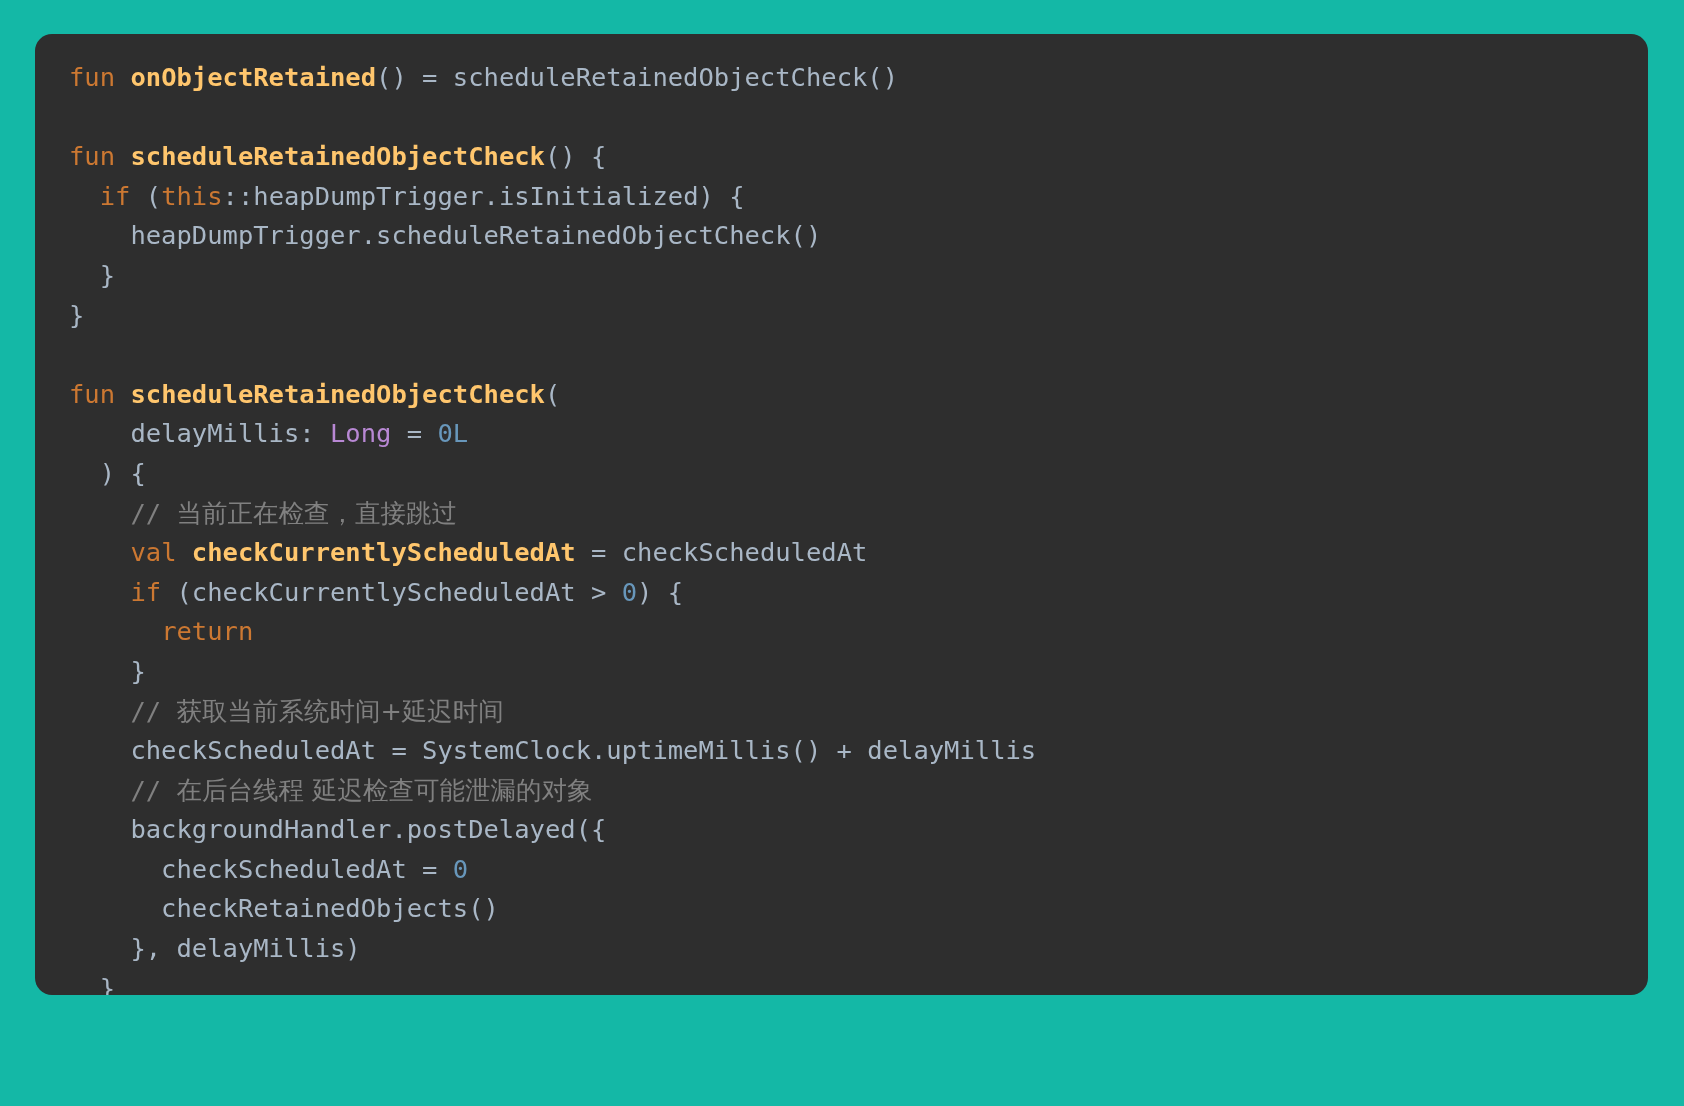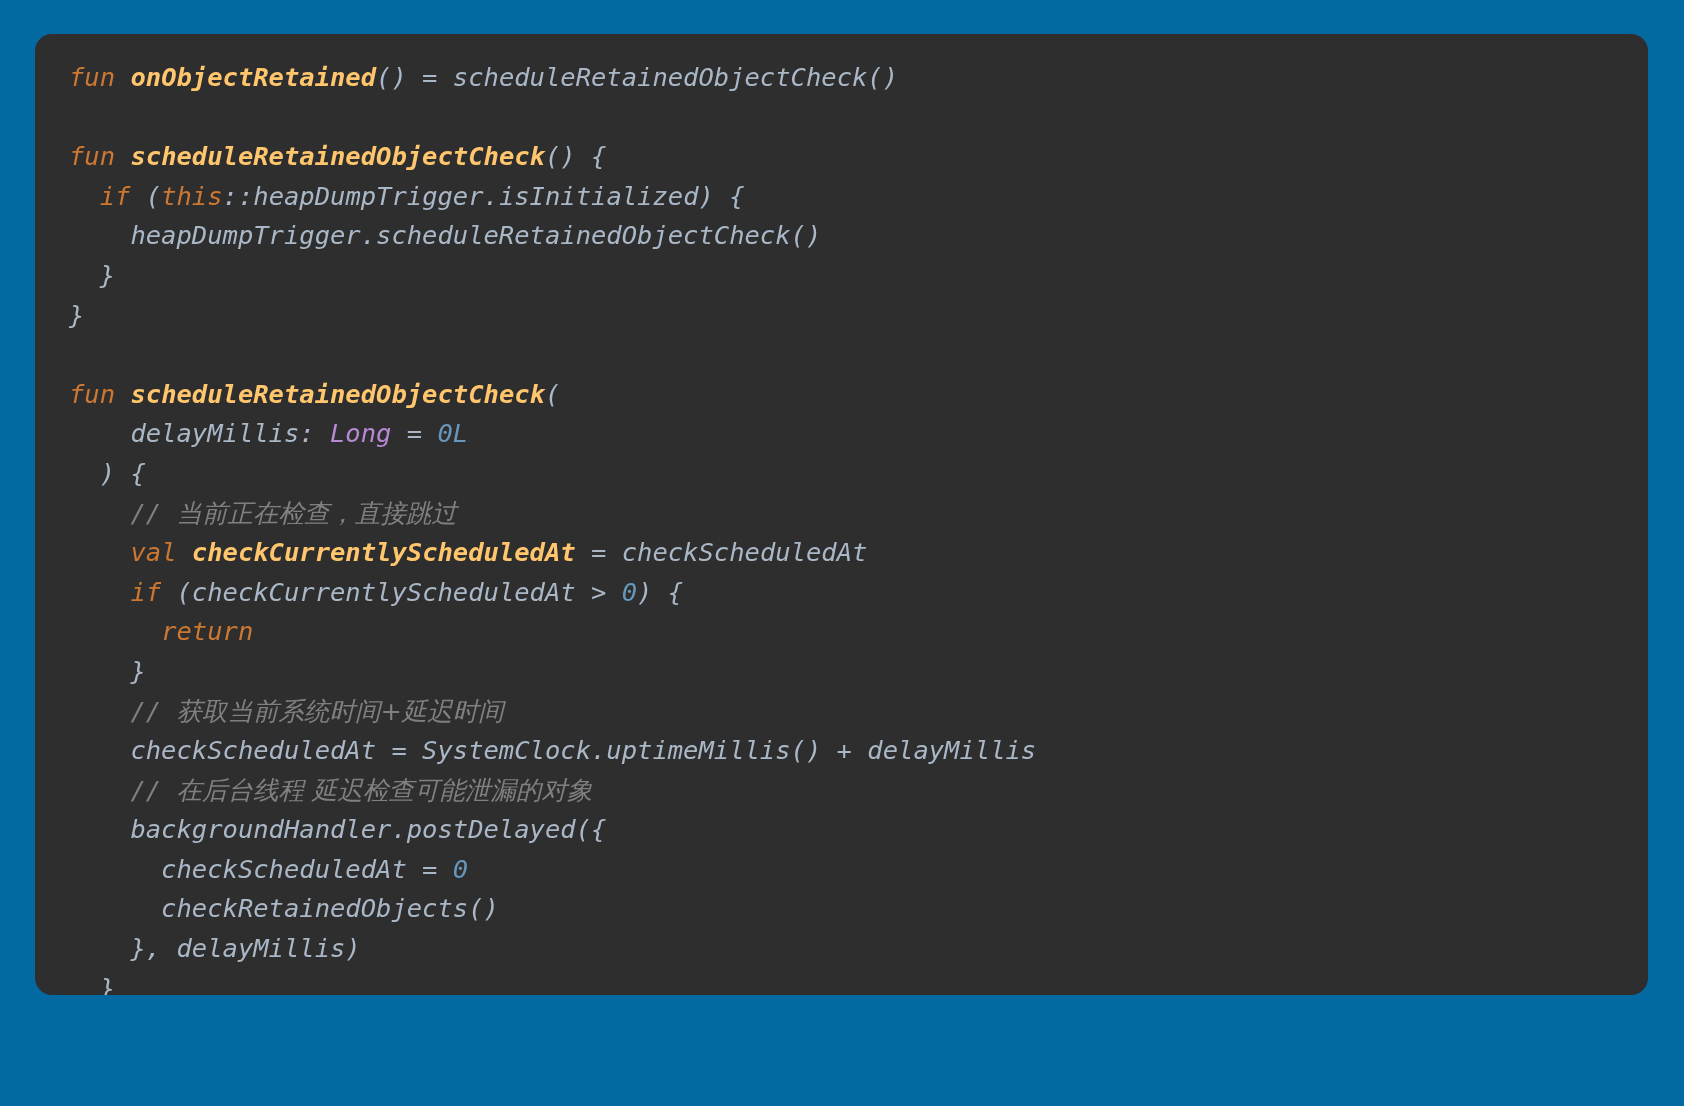--- a/index.html
+++ b/index.html
@@ -51,17 +51,17 @@
   .fn      { color: #ffc66d; font-weight: bold; }
   .plain   { color: #a9b7c6; }
   .type    { color: #b888d4; margin-top: 28px; }
   .num     { color: #6897bb; }
   .cmt     { color: #808080; }
   .cn      { font-family: "DejaVu Sans", sans-serif; }
 </style>
 </head>
 <body style="background: rgb(0, 0, 0);">
 
-<div id="root" style="background: #0369a1; font-style: italic;">
+<div id="root" style="background: #14b8a6;">
   <div id="code-panel" style="background: rgb(46, 46, 46);">
     <pre id="code-block" style="color: rgb(169, 183, 198);"><span class="ln"><span class="kw" style="color: rgb(204, 120, 50);">fun </span><span class="fn" style="color: rgb(255, 198, 109);">onObjectRetained</span><span class="plain">() = scheduleRetainedObjectCheck()</span></span><span class="ln">​</span><span class="ln"><span class="kw" style="color: rgb(204, 120, 50);">fun </span><span class="fn" style="color: rgb(255, 198, 109);">scheduleRetainedObjectCheck</span><span class="plain">() {</span></span><span class="ln"><span class="plain">  </span><span class="kw" style="color: rgb(204, 120, 50);">if</span><span class="plain"> (</span><span class="kw" style="color: rgb(204, 120, 50);">this</span><span class="plain">::heapDumpTrigger.isInitialized) {</span></span><span class="ln"><span class="plain">    heapDumpTrigger.scheduleRetainedObjectCheck()</span></span><span class="ln"><span class="plain">  }</span></span><span class="ln"><span class="plain">}</span></span><span class="ln">​</span><span class="ln"><span class="kw" style="color: rgb(204, 120, 50);">fun </span><span class="fn" style="color: rgb(255, 198, 109);">scheduleRetainedObjectCheck</span><span class="plain">(</span></span><span class="ln"><span class="plain">    delayMillis: </span><span class="type" style="color: rgb(184, 136, 212);">Long</span><span class="plain"> = </span><span class="num" style="color: rgb(104, 151, 187);">0L</span></span><span class="ln"><span class="plain">  ) {</span></span><span class="ln"><span class="cmt" style="color: rgb(128, 128, 128);">    // </span><span class="cmt cn" style="color: rgb(128, 128, 128);">当前正在检查，直接跳过</span></span><span class="ln"><span class="plain">    </span><span class="kw" style="color: rgb(204, 120, 50);">val </span><span class="fn" style="color: rgb(255, 198, 109);">checkCurrentlyScheduledAt</span><span class="plain"> = checkScheduledAt</span></span><span class="ln"><span class="plain">    </span><span class="kw" style="color: rgb(204, 120, 50);">if</span><span class="plain"> (checkCurrentlyScheduledAt &gt; </span><span class="num" style="color: rgb(104, 151, 187);">0</span><span class="plain">) {</span></span><span class="ln"><span class="plain">      </span><span class="kw" style="color: rgb(204, 120, 50);">return</span></span><span class="ln"><span class="plain">    }</span></span><span class="ln"><span class="cmt" style="color: rgb(128, 128, 128);">    // </span><span class="cmt cn" style="color: rgb(128, 128, 128);">获取当前系统时间+延迟时间</span></span><span class="ln"><span class="plain">    checkScheduledAt = SystemClock.uptimeMillis() + delayMillis</span></span><span class="ln"><span class="cmt" style="color: rgb(128, 128, 128);">    // </span><span class="cmt cn" style="color: rgb(128, 128, 128);">在后台线程 延迟检查可能泄漏的对象</span></span><span class="ln"><span class="plain">    backgroundHandler.postDelayed({</span></span><span class="ln"><span class="plain">      checkScheduledAt = </span><span class="num" style="color: rgb(104, 151, 187);">0</span></span><span class="ln"><span class="plain">      checkRetainedObjects()</span></span><span class="ln"><span class="plain">    }, delayMillis)</span></span><span class="ln"><span class="plain">  }</span></span></pre>
   </div>
 </div>
 
 </body></html>

